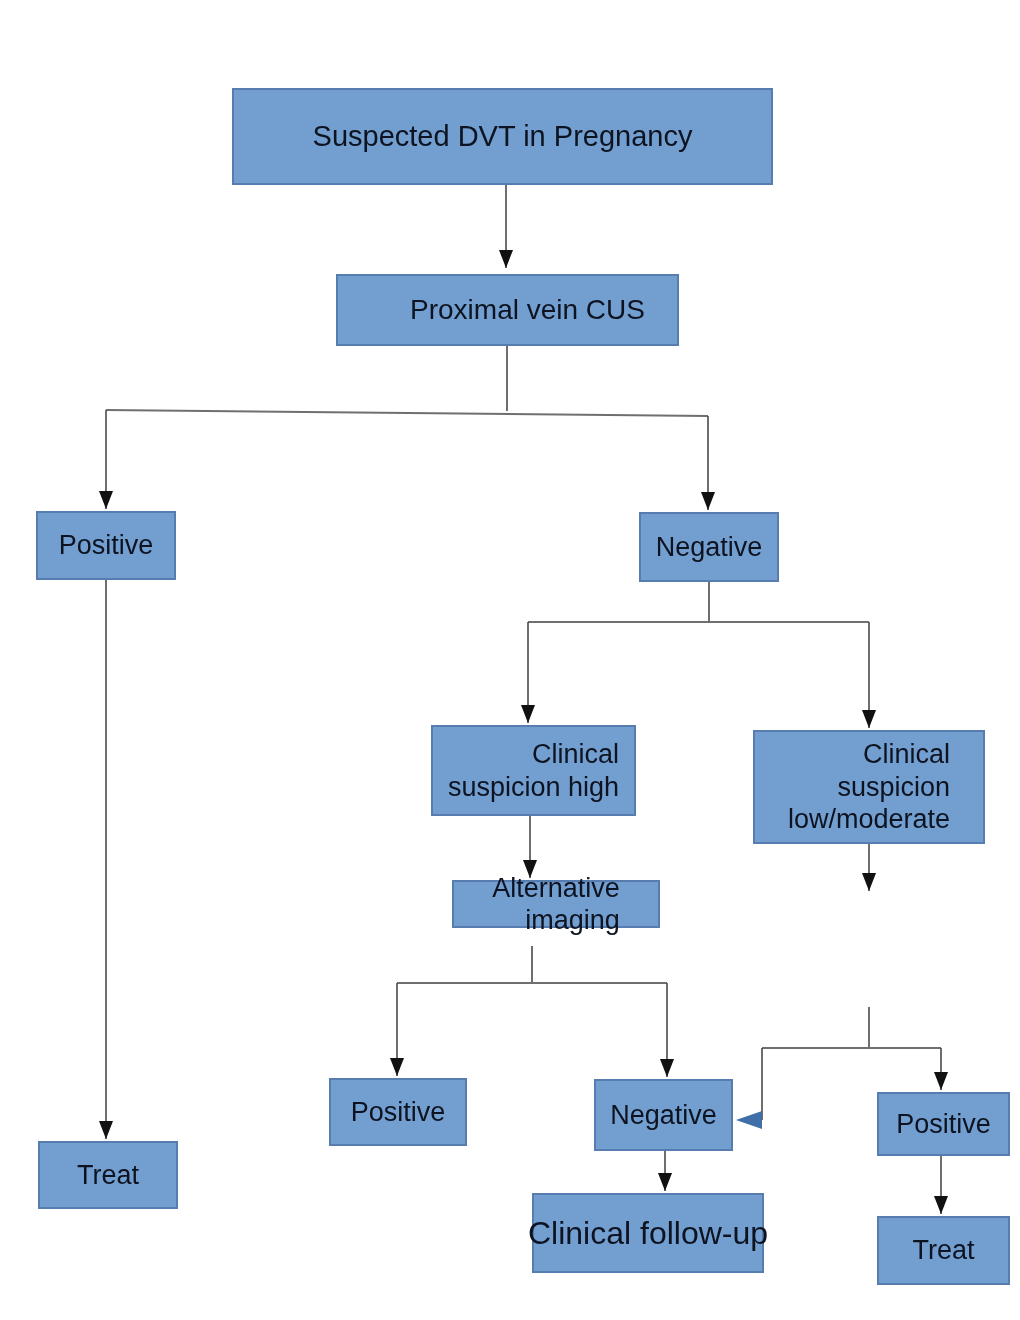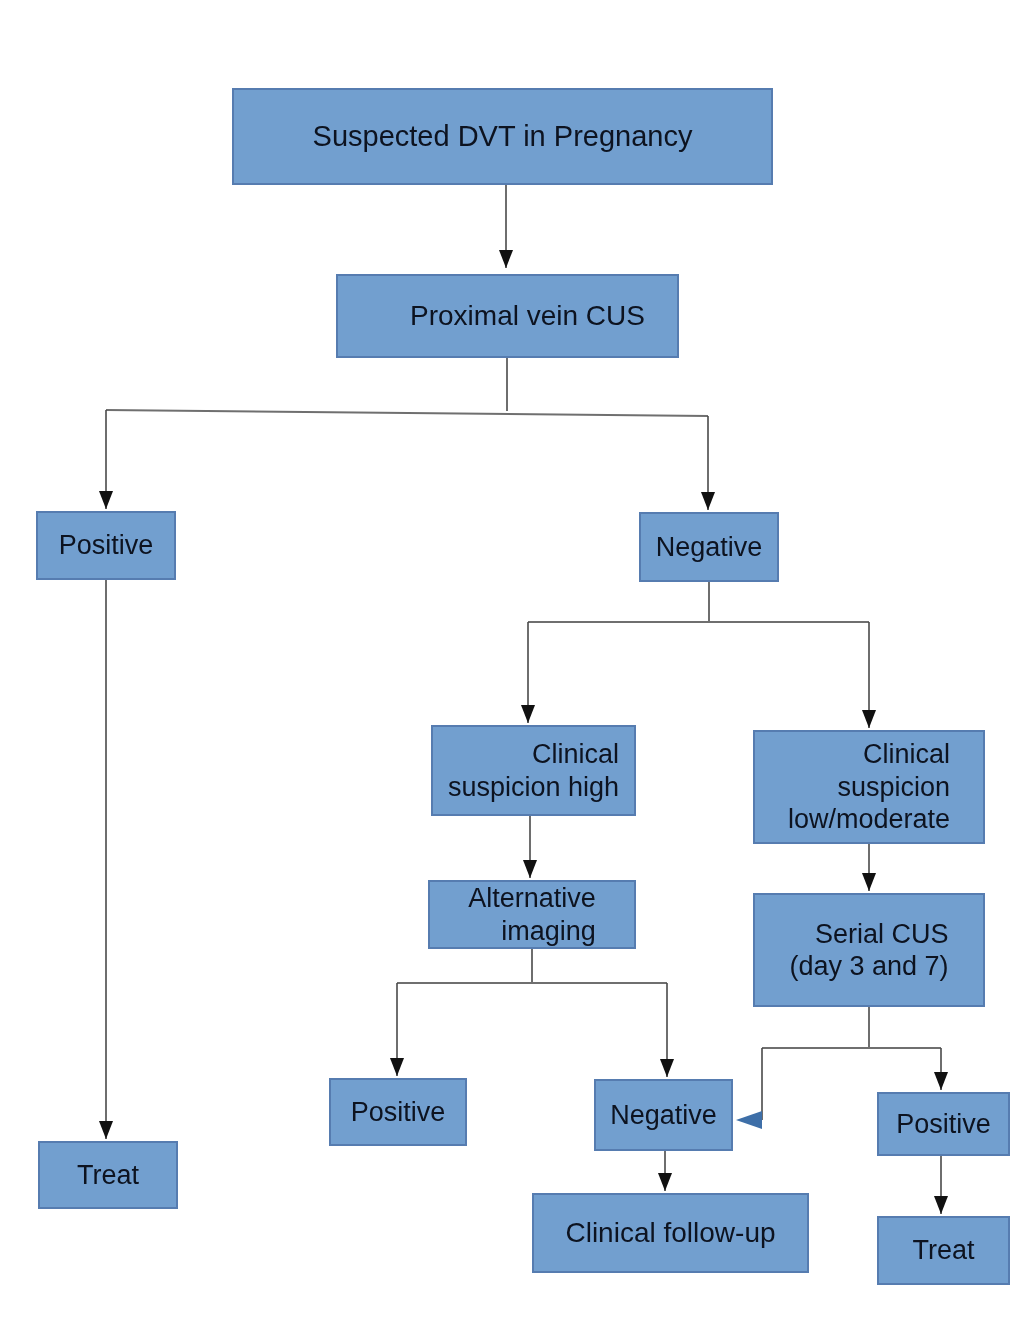--- a/index.html
+++ b/index.html
@@ -33,32 +33,32 @@
     color: var(--text, #0d1320);
     display: flex;
     align-items: center;
     justify-content: center;
     text-align: right;
     font-size: 27px;
     line-height: 1.2;
     white-space: pre;
   }
   .node--start      { left: 232px; top:  88px; width: 541px; height:  97px; font-size: 29px; }
-  .node--cus        { left: 336px; top: 274px; width: 343px; height:  84px; font-size: 28px; padding-left: 40px; }
+  .node--cus        { left: 336px; top: 274px; width: 343px; height:  72px; font-size: 28px; padding-left: 40px; }
   .node--pos-left   { left:  36px; top: 511px; width: 140px; height:  69px; }
   .node--neg-main   { left: 639px; top: 512px; width: 140px; height:  70px; }
   .node--susp-high  { left: 431px; top: 725px; width: 205px; height:  91px; }
   .node--susp-low   { left: 753px; top: 730px; width: 232px; height: 114px; }
-  .node--alt-img    { left: 428px; top: 880px; width: 208px; height:  69px; }
+  .node--alt-img    { left: 452px; top: 880px; width: 208px; height:  48px; }
   .node--serial     { left: 753px; top: 893px; width: 232px; height: 114px; }
   .node--alt-pos    { left: 329px; top: 1078px; width: 138px; height: 68px; }
   .node--alt-neg    { left: 594px; top: 1079px; width: 139px; height: 72px; }
   .node--ser-pos    { left: 877px; top: 1092px; width: 133px; height: 64px; }
   .node--treat-left { left:  38px; top: 1141px; width: 140px; height: 68px; }
-  .node--follow-up  { left: 532px; top: 1193px; width: 277px; height: 80px; font-size: 28px; }
+  .node--follow-up  { left: 532px; top: 1193px; width: 232px; height: 80px; font-size: 32px; }
   .node--treat-right{ left: 877px; top: 1216px; width: 133px; height: 69px; }
 </style>
 </head>
 <body>
 
 <div class="canvas">
 
   <svg class="wires" viewBox="0 0 1020 1320" aria-hidden="true">
     <defs>
       <marker id="ah" viewBox="0 0 18 14" refX="18" refY="7" markerWidth="18" markerHeight="14" markerUnits="userSpaceOnUse" orient="auto">
@@ -123,24 +123,20 @@
     <span>Clinical
 suspicion
 low/moderate</span>
   </div>
 
   <div class="node node--alt-img">
     <span>Alternative
 imaging</span>
   </div>
 
-  <div class="node node--serial">
-    <span>Serial CUS
-(day 3 and 7)</span>
-  </div>
 
   <div class="node node--alt-pos">
     <span>Positive</span>
   </div>
 
   <div class="node node--alt-neg">
     <span>Negative</span>
   </div>
 
   <div class="node node--ser-pos">

